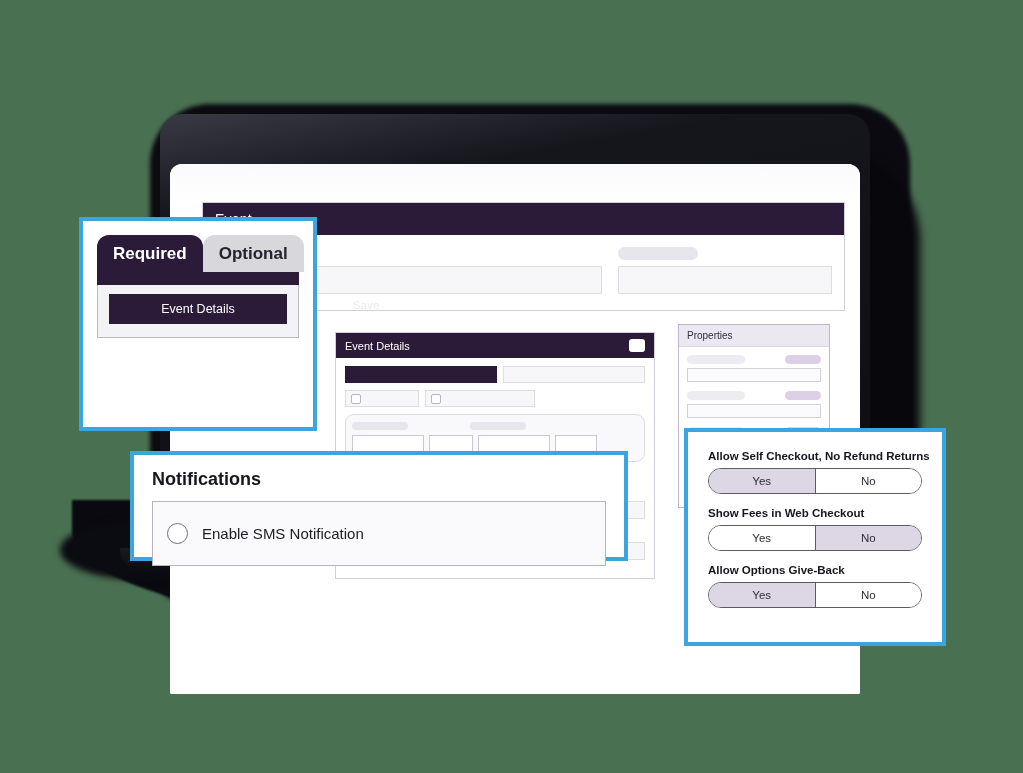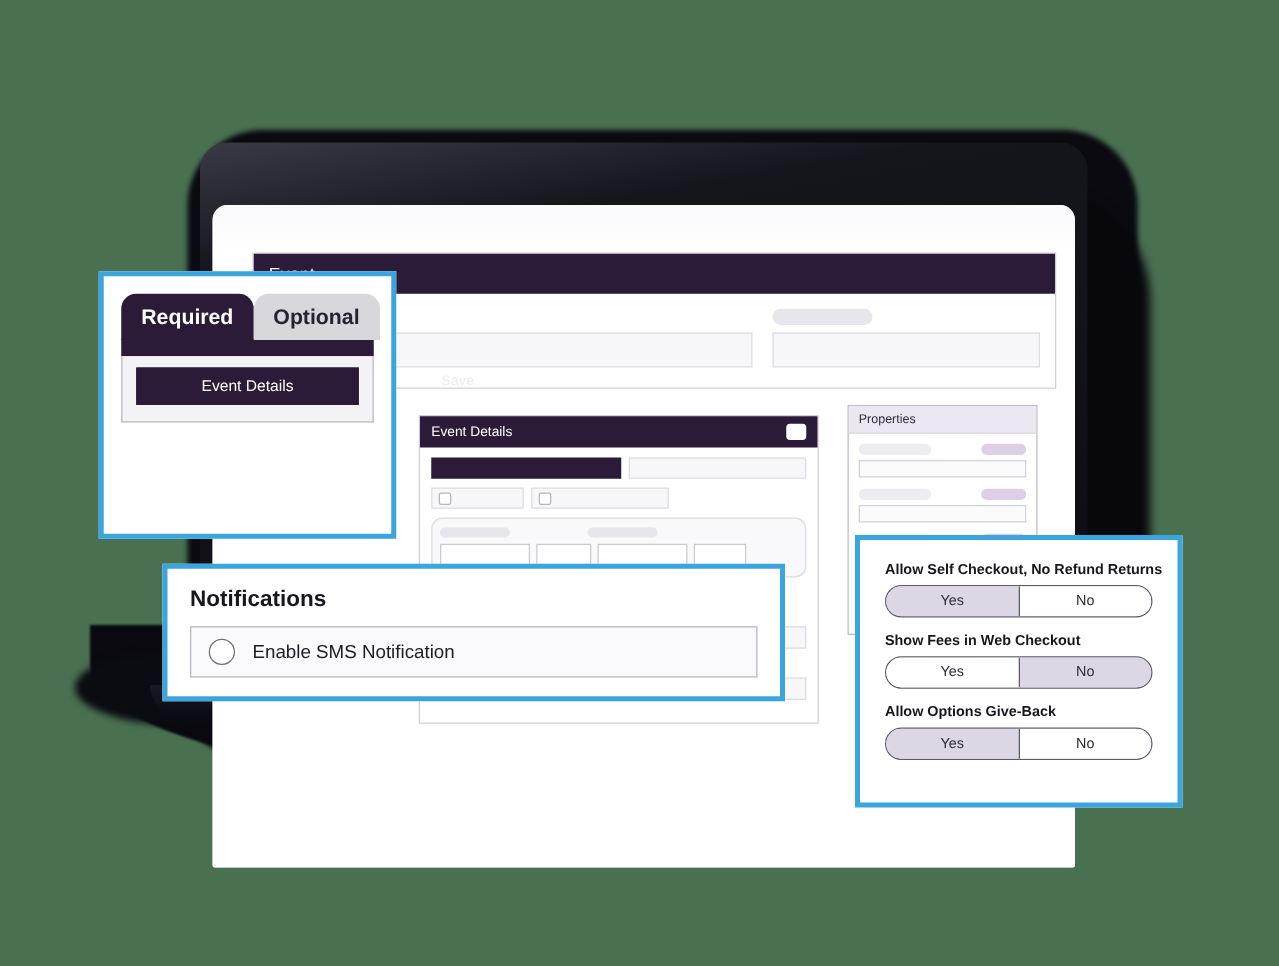--- a/index.html
+++ b/index.html
@@ -338,21 +338,21 @@
     font-weight: bold;
     color: #16161e;
     margin-bottom: 11px;
   }
   .notif-item {
     background: #fafafc;
     border: 1px solid #b5b5c0;
     display: flex;
     align-items: center;
     gap: 14px;
-    padding: 9px 14px;
+    padding: 21px 14px;
   }
   .radio-circle {
     width: 19px;
     height: 19px;
     border: 1.6px solid #6f6f7d;
     border-radius: 50%;
     background: #ffffff;
     flex: 0 0 auto;
   }
   .notif-label { font-size: 15px; color: #1c1c26; }

